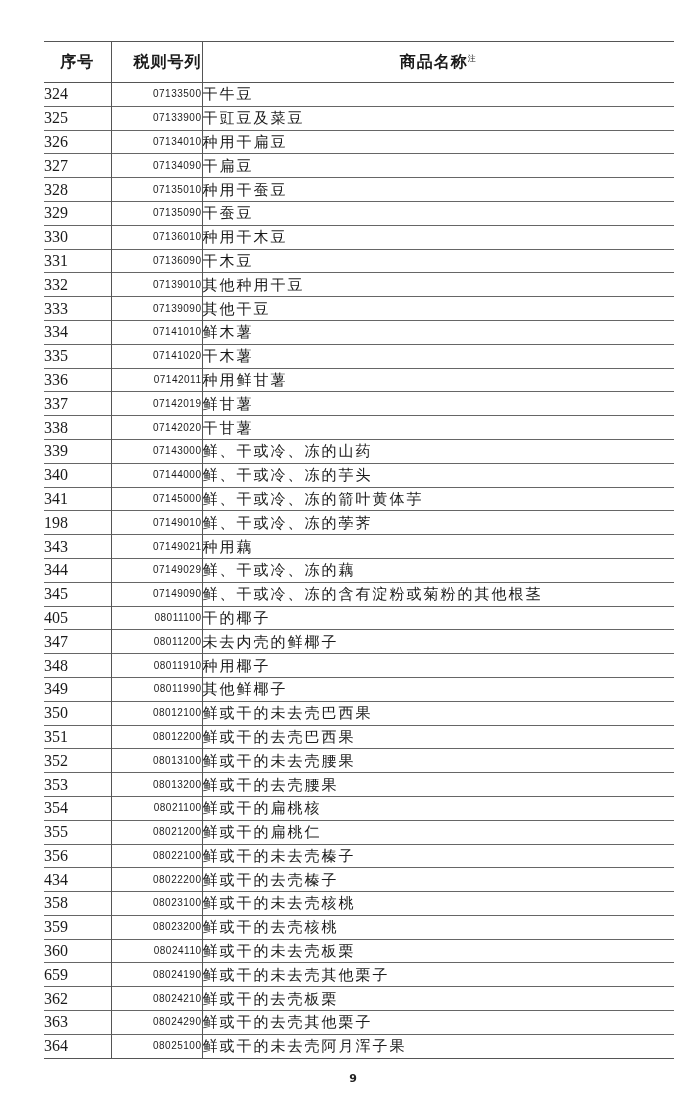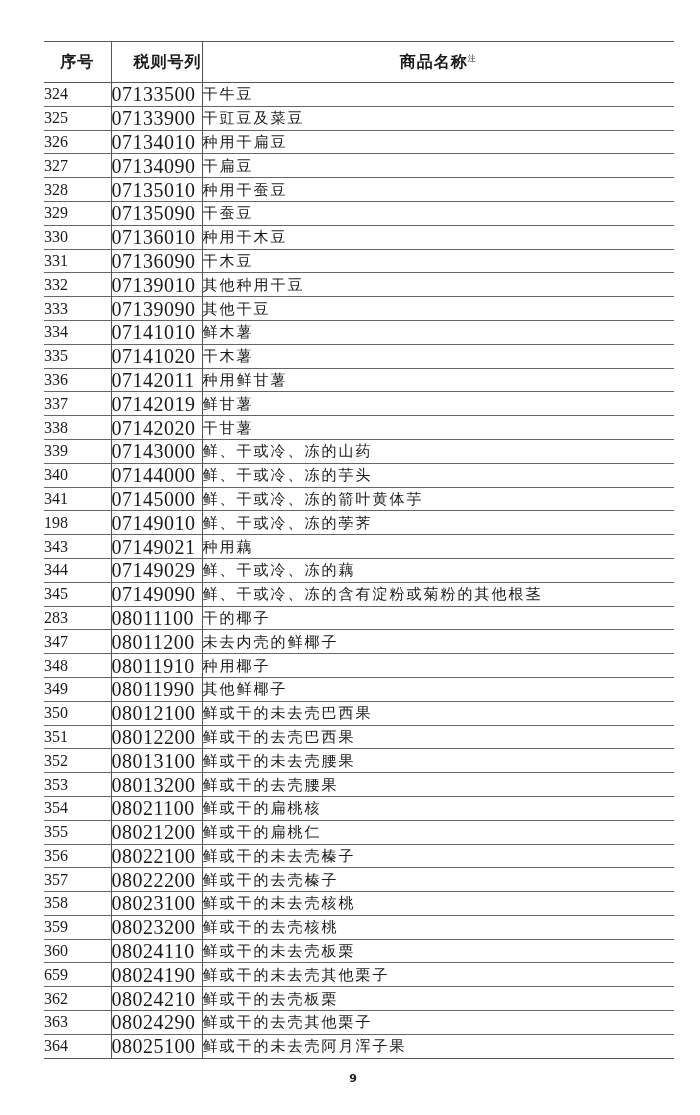--- a/index.html
+++ b/index.html
@@ -69,23 +69,23 @@
     }
     th.h2, td.code {
       border-right: 1px solid #555;
       text-align: right;
     }
     td.seq {
       font-family: "Liberation Serif", "DejaVu Serif", serif;
       font-size: 16px;
     }
     td.code {
-      text-align: left;
-      font-family: Liberation Serif, serif;
-      font-size: 20px;
+      text-align: right;
+      font-family: Liberation Sans, sans-serif;
+      font-size: 10px;
       letter-spacing: 0.5px;
     }
     td.name {
       text-align: left;
       letter-spacing: 2px;
       font-size: 15px;
     }
     .page-number {
       position: absolute;
       left: 0;
@@ -220,21 +220,21 @@
           <td class="seq">344</td>
           <td class="code">07149029</td>
           <td class="name">鲜、干或冷、冻的藕</td>
         </tr>
         <tr>
           <td class="seq">345</td>
           <td class="code">07149090</td>
           <td class="name">鲜、干或冷、冻的含有淀粉或菊粉的其他根茎</td>
         </tr>
         <tr>
-          <td class="seq">283</td>
+          <td class="seq">405</td>
           <td class="code">08011100</td>
           <td class="name">干的椰子</td>
         </tr>
         <tr>
           <td class="seq">347</td>
           <td class="code">08011200</td>
           <td class="name">未去内壳的鲜椰子</td>
         </tr>
         <tr>
           <td class="seq">348</td>
@@ -275,21 +275,21 @@
           <td class="seq">355</td>
           <td class="code">08021200</td>
           <td class="name">鲜或干的扁桃仁</td>
         </tr>
         <tr>
           <td class="seq">356</td>
           <td class="code">08022100</td>
           <td class="name">鲜或干的未去壳榛子</td>
         </tr>
         <tr>
-          <td class="seq">357</td>
+          <td class="seq">434</td>
           <td class="code">08022200</td>
           <td class="name">鲜或干的去壳榛子</td>
         </tr>
         <tr>
           <td class="seq">358</td>
           <td class="code">08023100</td>
           <td class="name">鲜或干的未去壳核桃</td>
         </tr>
         <tr>
           <td class="seq">359</td>

